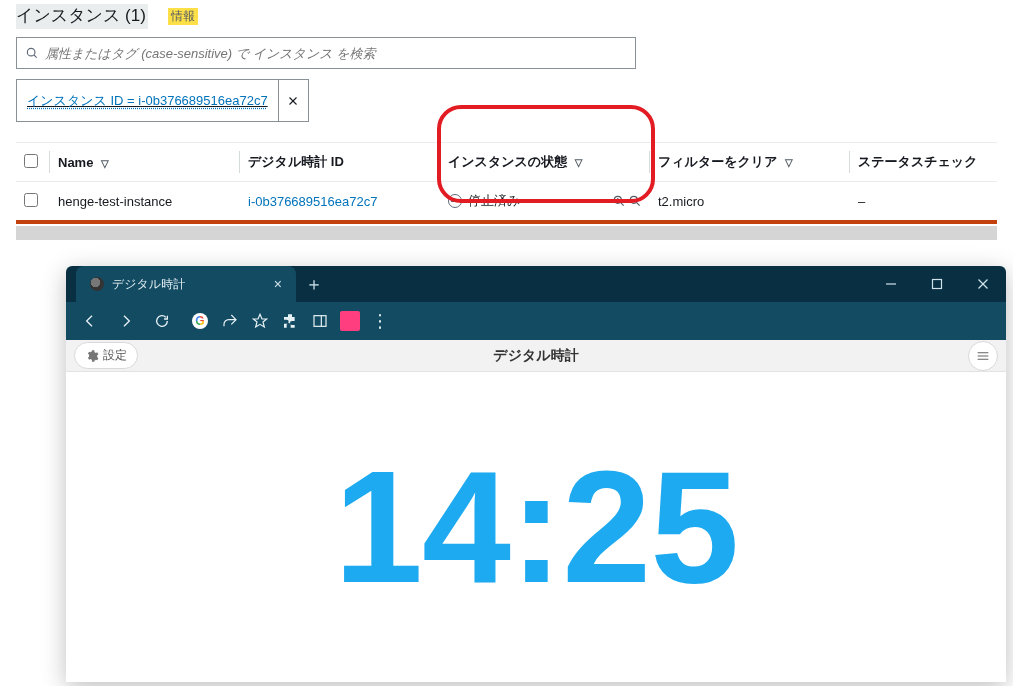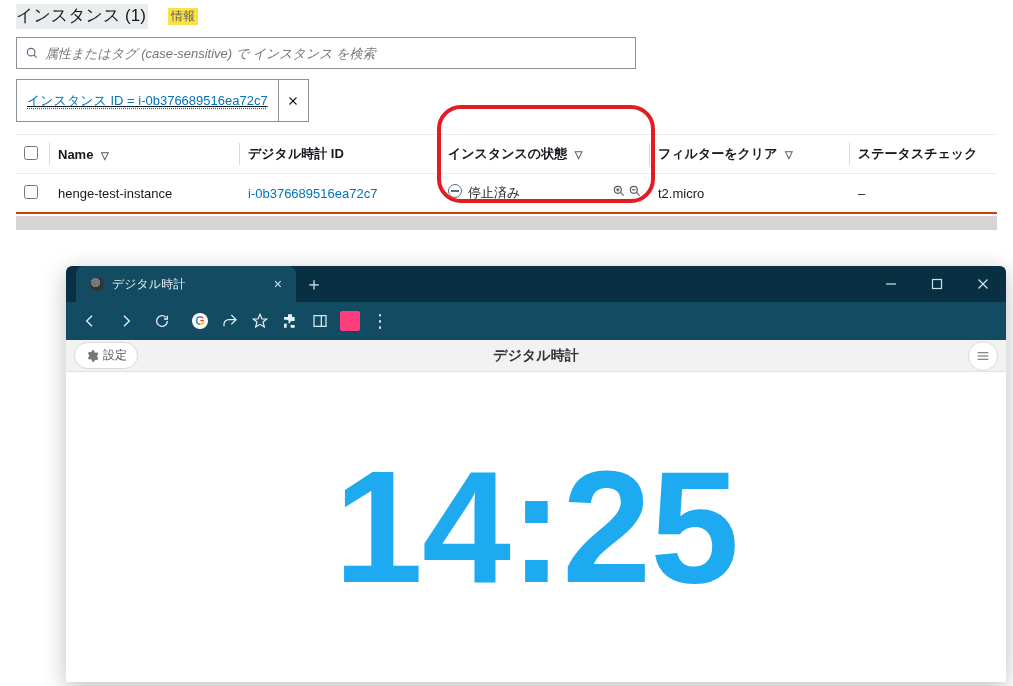--- a/index.html
+++ b/index.html
@@ -78,21 +78,21 @@
   }
   .btn-outline {
     border: 1px solid #545b64;
     background: #fff;
     padding: 6px 18px;
     font-size: 13px;
     font-weight: 600;
     cursor: pointer;
   }
   .tbl {
-    margin-top: 12px;
+    margin-top: 20px;
     border-collapse: collapse;
     width: 100%;
     table-layout: fixed;
   }
   .tbl th {
     text-align: left;
     font-weight: 700;
     font-size: 13px;
     padding: 10px 8px;
     border-top: 1px solid #eaeded;
@@ -101,27 +101,27 @@
   }
   .tbl th .col-sep {
     position: absolute;
     right: 0; top: 8px; bottom: 8px;
     width: 1px; background: #d5dbdb;
   }
   .th-sortable { cursor: pointer; }
   .sort-caret { margin-left: 4px; color:#545b64; font-size: 10px; }
   .tbl td {
     padding: 10px 8px;
-    border-bottom: 2px solid #c2410c;
+    border-bottom: 4px solid #c2410c;
     font-size: 13px;
   }
   .link { color: #0073bb; cursor: pointer; }
   .cb { width: 14px; height: 14px; }
   .state-cell {
-    display: flex; gap: 6px;
+    display: flex; align-items: center; gap: 6px;
   }
   .state-icons {
     margin-left: auto;
     display: flex; gap: 2px; color:#545b64;
   }
   .stopped-icon {
     width:14px;height:14px;border:1.5px solid #5f6b7a;border-radius:50%;
     position: relative;
   }
   .stopped-icon::after{

